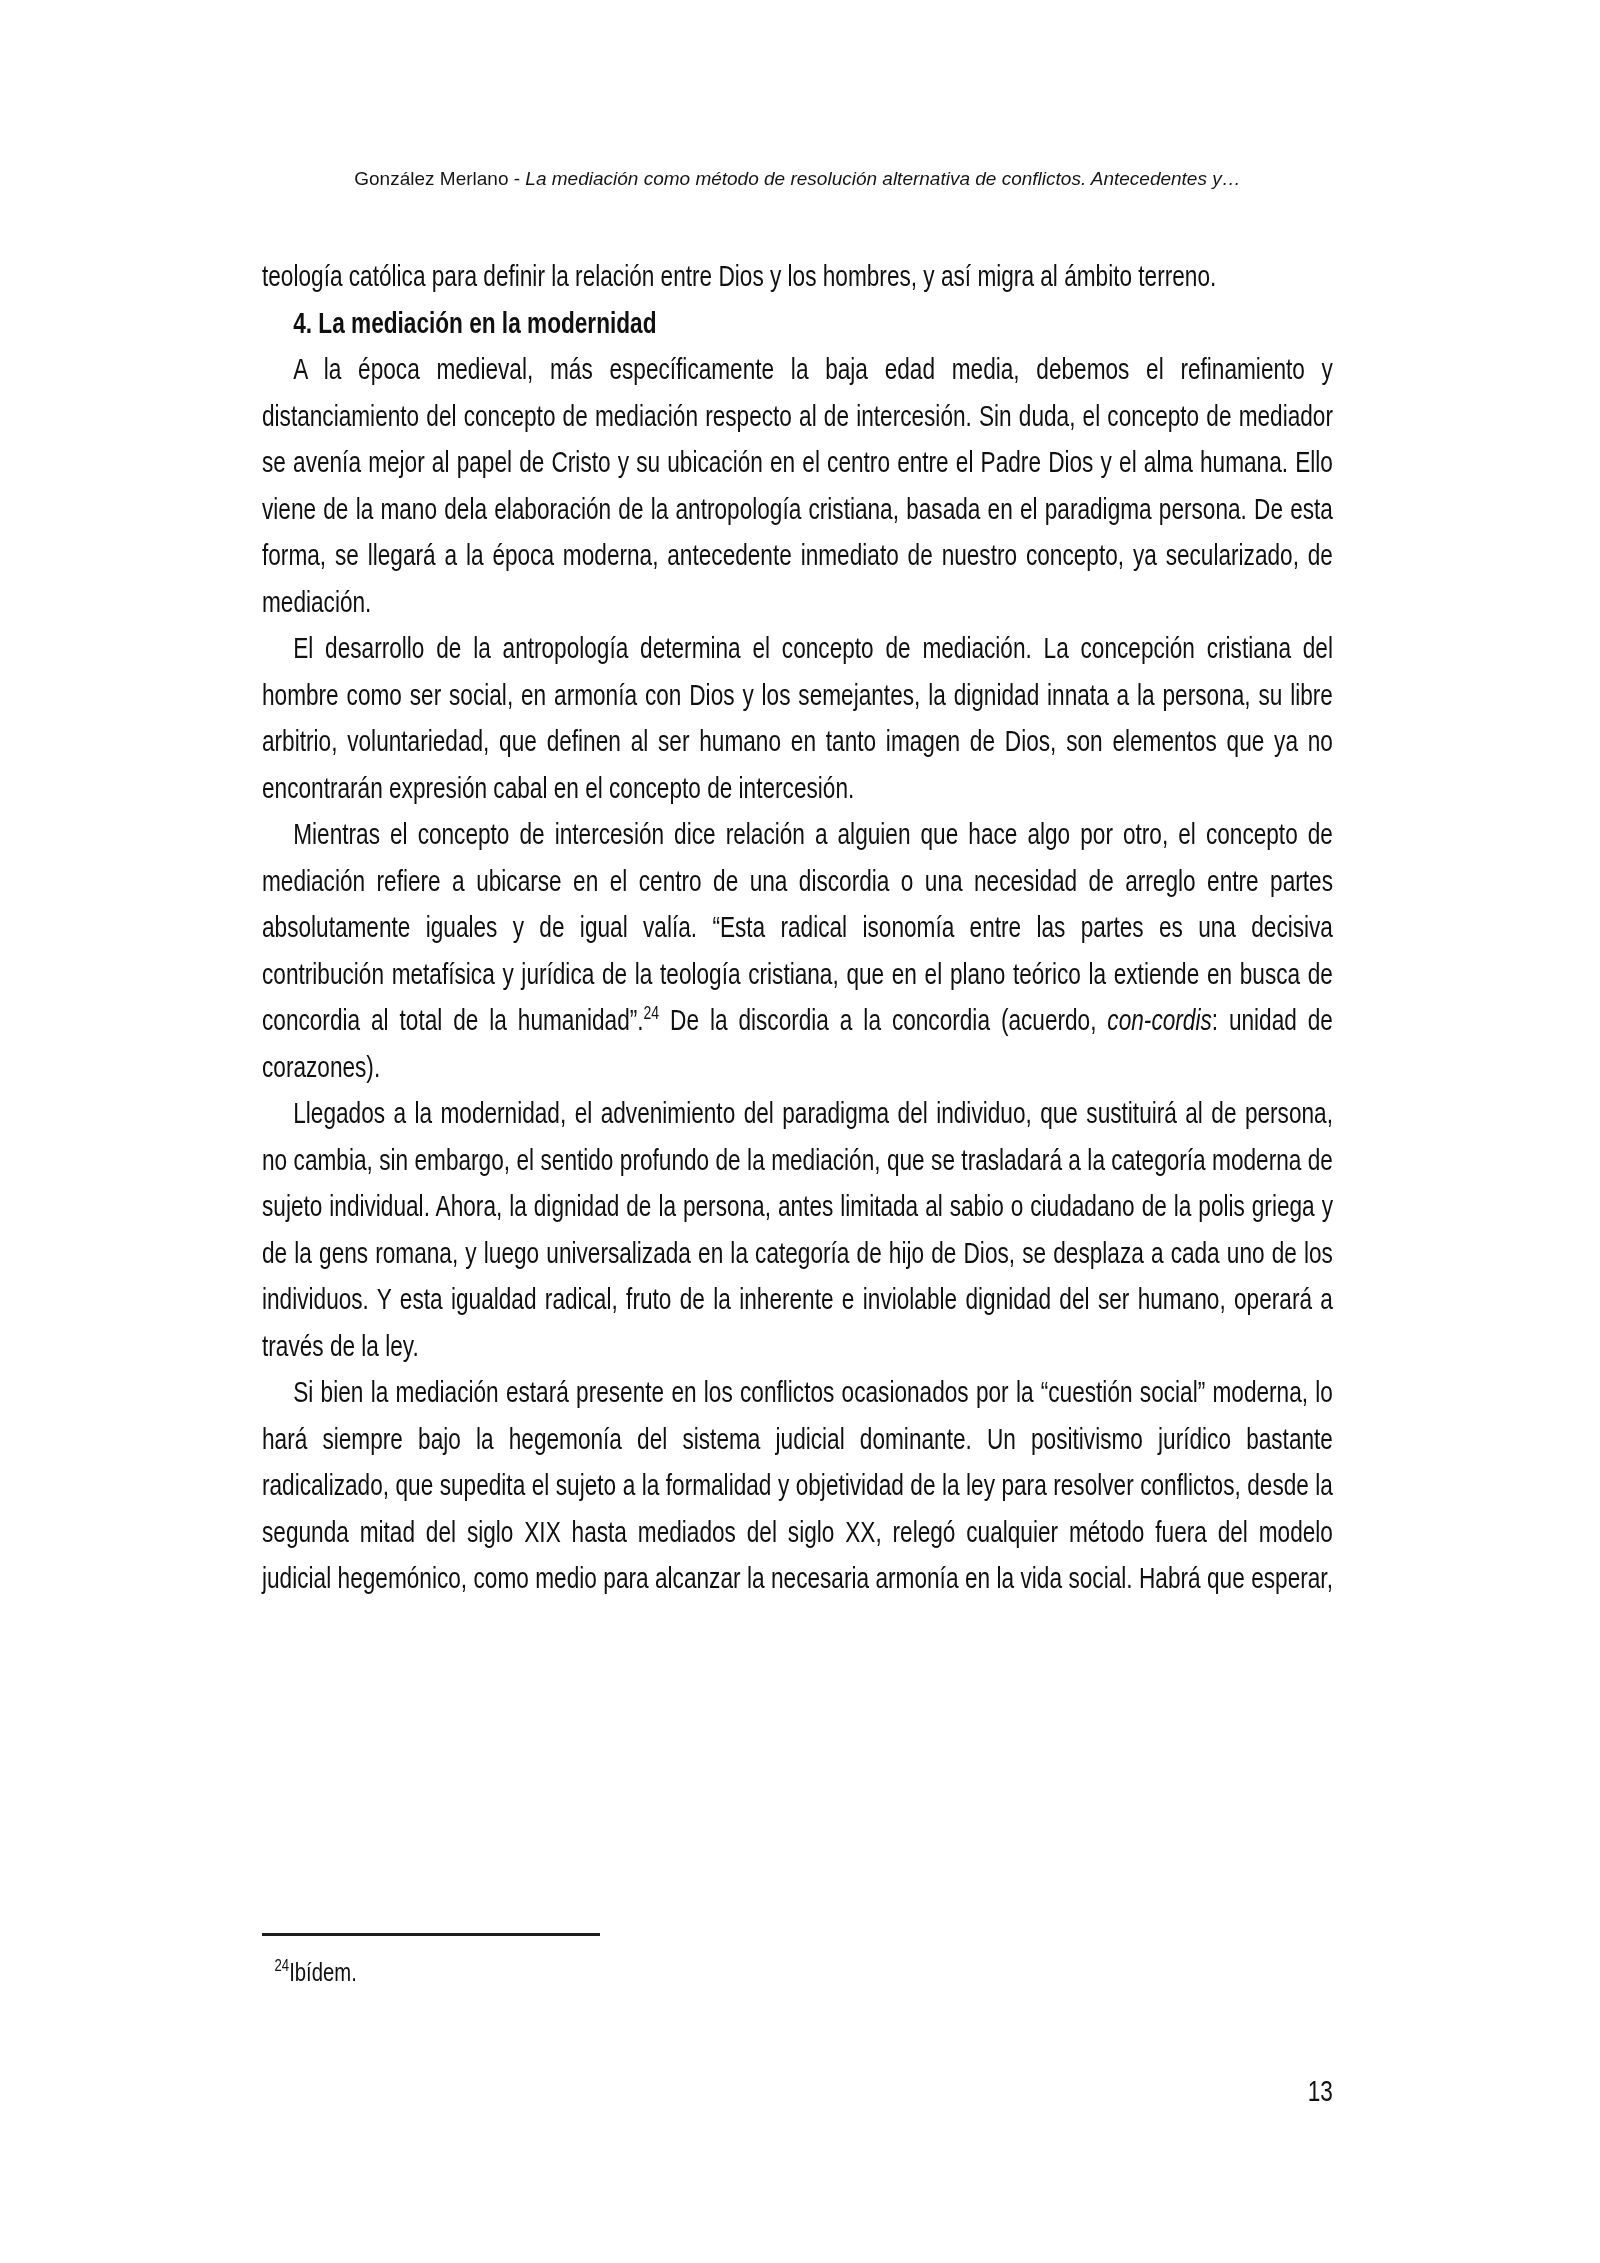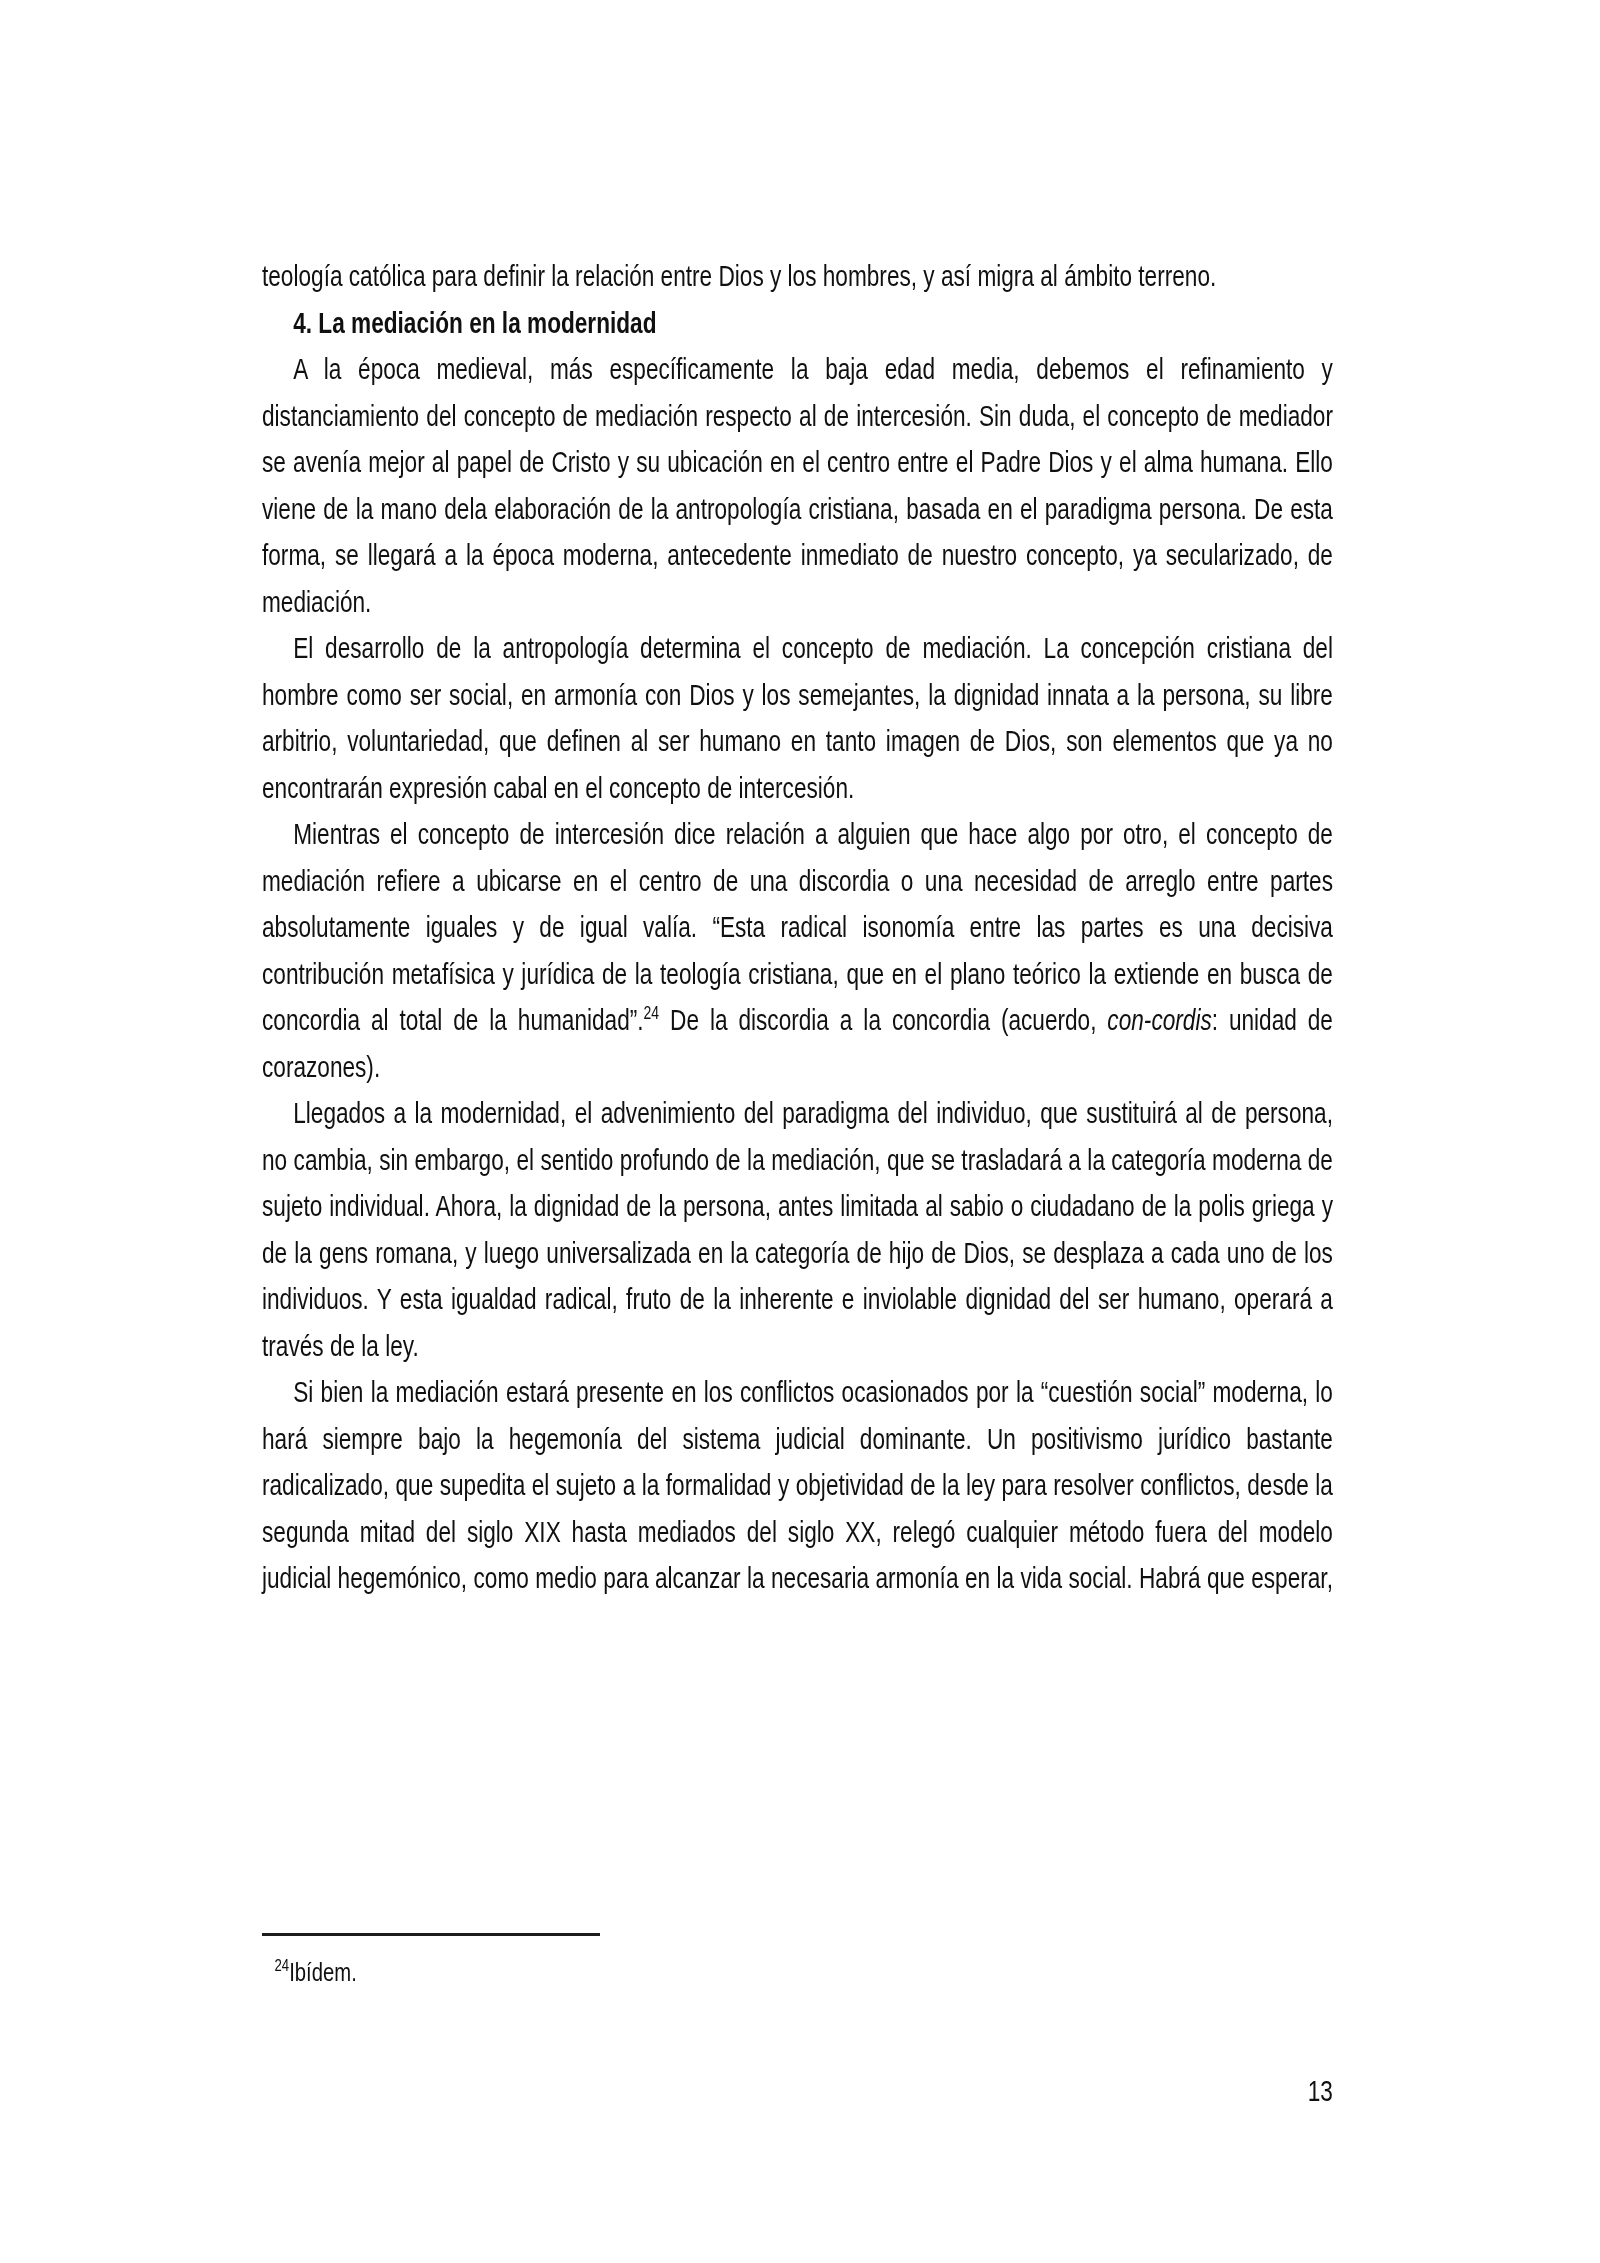--- a/index.html
+++ b/index.html
@@ -88,20 +88,21 @@
     line-height: 34px;
     text-align: right;
     color: #101010;
   }
 </style>
 </head>
 <body>
 
 <div class="page">
 
+  <div class="running-header"><span>González Merlano - </span><span class="italic">La mediación como método de resolución alternativa de conflictos. Antecedentes y…</span></div>
 
   <div class="content condensed">
     <p class="noindent">teología católica para definir la relación entre Dios y los hombres, y así migra al ámbito terreno.</p>
     <p class="heading">4. La mediación en la modernidad</p>
     <p>A la época medieval, más específicamente la baja edad media, debemos el refinamiento y distanciamiento del concepto de mediación respecto al de intercesión. Sin duda, el concepto de mediador se avenía mejor al papel de Cristo y su ubicación en el centro entre el Padre Dios y el alma humana. Ello viene de la mano dela elaboración de la antropología cristiana, basada en el paradigma persona. De esta forma, se llegará a la época moderna, antecedente inmediato de nuestro concepto, ya secularizado, de mediación.</p>
     <p>El desarrollo de la antropología determina el concepto de mediación. La concepción cristiana del hombre como ser social, en armonía con Dios y los semejantes, la dignidad innata a la persona, su libre arbitrio, voluntariedad, que definen al ser humano en tanto imagen de Dios, son elementos que ya no encontrarán expresión cabal en el concepto de intercesión.</p>
     <p><span>Mientras el concepto de intercesión dice relación a alguien que hace algo por otro, el concepto de mediación refiere a ubicarse en el centro de una discordia o una necesidad de arreglo entre partes absolutamente iguales y de igual valía. “Esta radical isonomía entre las partes es una decisiva contribución metafísica y jurídica de la teología cristiana, que en el plano teórico la extiende en busca de concordia al total de la humanidad”.</span><sup class="ref">24</sup><span> De la discordia a la concordia (acuerdo, </span><span class="italic">con-cordis</span><span>: unidad de corazones).</span></p>
     <p>Llegados a la modernidad, el advenimiento del paradigma del individuo, que sustituirá al de persona, no cambia, sin embargo, el sentido profundo de la mediación, que se trasladará a la categoría moderna de sujeto individual. Ahora, la dignidad de la persona, antes limitada al sabio o ciudadano de la polis griega y de la gens romana, y luego universalizada en la categoría de hijo de Dios, se desplaza a cada uno de los individuos. Y esta igualdad radical, fruto de la inherente e inviolable dignidad del ser humano, operará a través de la ley.</p>
     <p class="fulljust">Si bien la mediación estará presente en los conflictos ocasionados por la “cuestión social” moderna, lo hará siempre bajo la hegemonía del sistema judicial dominante. Un positivismo jurídico bastante radicalizado, que supedita el sujeto a la formalidad y objetividad de la ley para resolver conflictos, desde la segunda mitad del siglo XIX hasta mediados del siglo XX, relegó cualquier método fuera del modelo judicial hegemónico, como medio para alcanzar la necesaria armonía en la vida social. Habrá que esperar,</p>
   </div>

